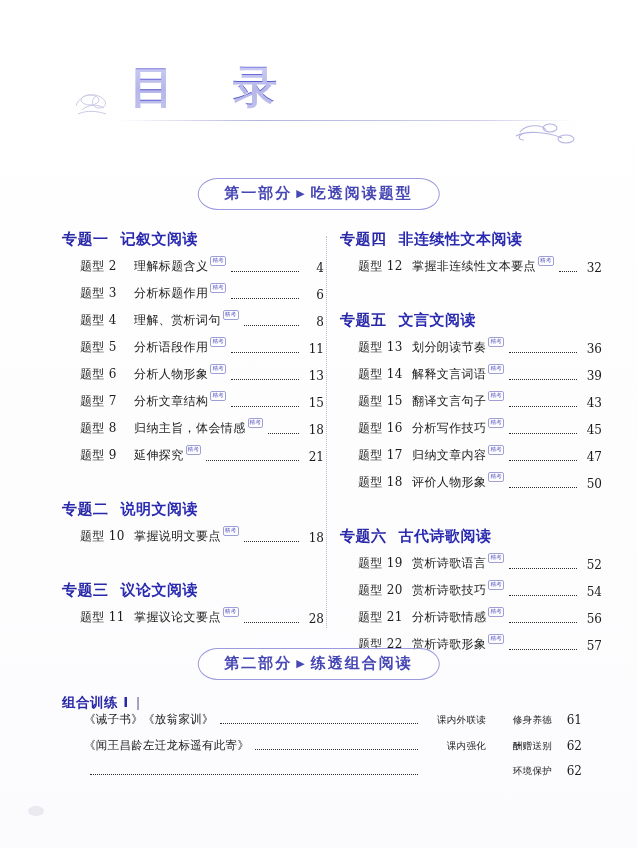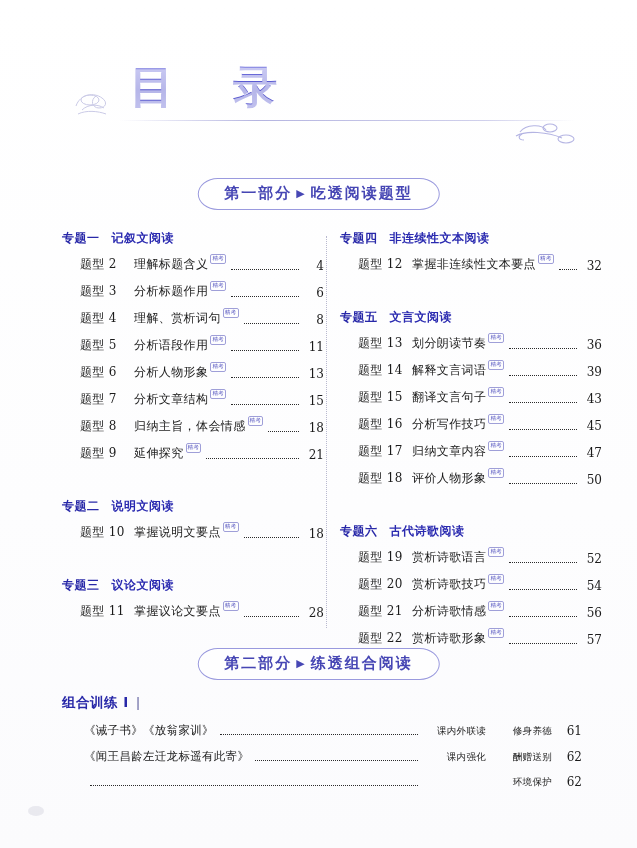--- a/index.html
+++ b/index.html
@@ -59,21 +59,21 @@
   .col { position:absolute; top:0; width:262px; }
   .col-left { left:62px; }
   .col-right { left:340px; }
   .col-divider {
     position:absolute; left:326px; top:6px; width:0; height:392px;
     border-left:1px dotted #b9b9cf;
   }
 
   .topic {
     display:flex; align-items:baseline;
-    color:#2828a8; font-weight:700; font-size:12px;
+    color:#2828a8; font-weight:700; font-size:15px;
     letter-spacing:.5px; margin-bottom:9px;
     font-family:"DejaVu Sans", sans-serif;
   }
   .topic .tnum { margin-right:12px; }
   .topic .tname { color:#2a2ab0; }
   .topic-gap { height:26px; }
 
   .entry {
     display:flex; align-items:flex-end;
     font-size:12px; color:#1b1b1b;
@@ -98,21 +98,21 @@
     flex:1 1 auto; margin:0 5px 3px 5px;
     border-bottom:1.5px dotted #2b2b2b;
     min-width:16px; height:1px;
   }
   .pg { flex:0 0 auto; width:20px; text-align:right; font-size:12px; }
 
   
   .combo { position:absolute; left:62px; top:694px; width:520px; }
   .combo-head {
     display:flex; align-items:baseline; white-space:nowrap;
-    font-size:13.5px; margin-bottom:11px;
+    font-size:13.5px; margin-bottom:0;
   }
   .combo-head .ch-name {
     color:#2828a8; font-weight:700; letter-spacing:.5px;
     font-family:"DejaVu Sans", sans-serif;
   }
   .combo-head .ch-bar { color:#5a5a9a; margin:0 7px; font-weight:400; }
   .combo-head .ch-mix {
     color:#121212; font-weight:700; letter-spacing:1px;
     font-family:"DejaVu Serif", serif;
   }

